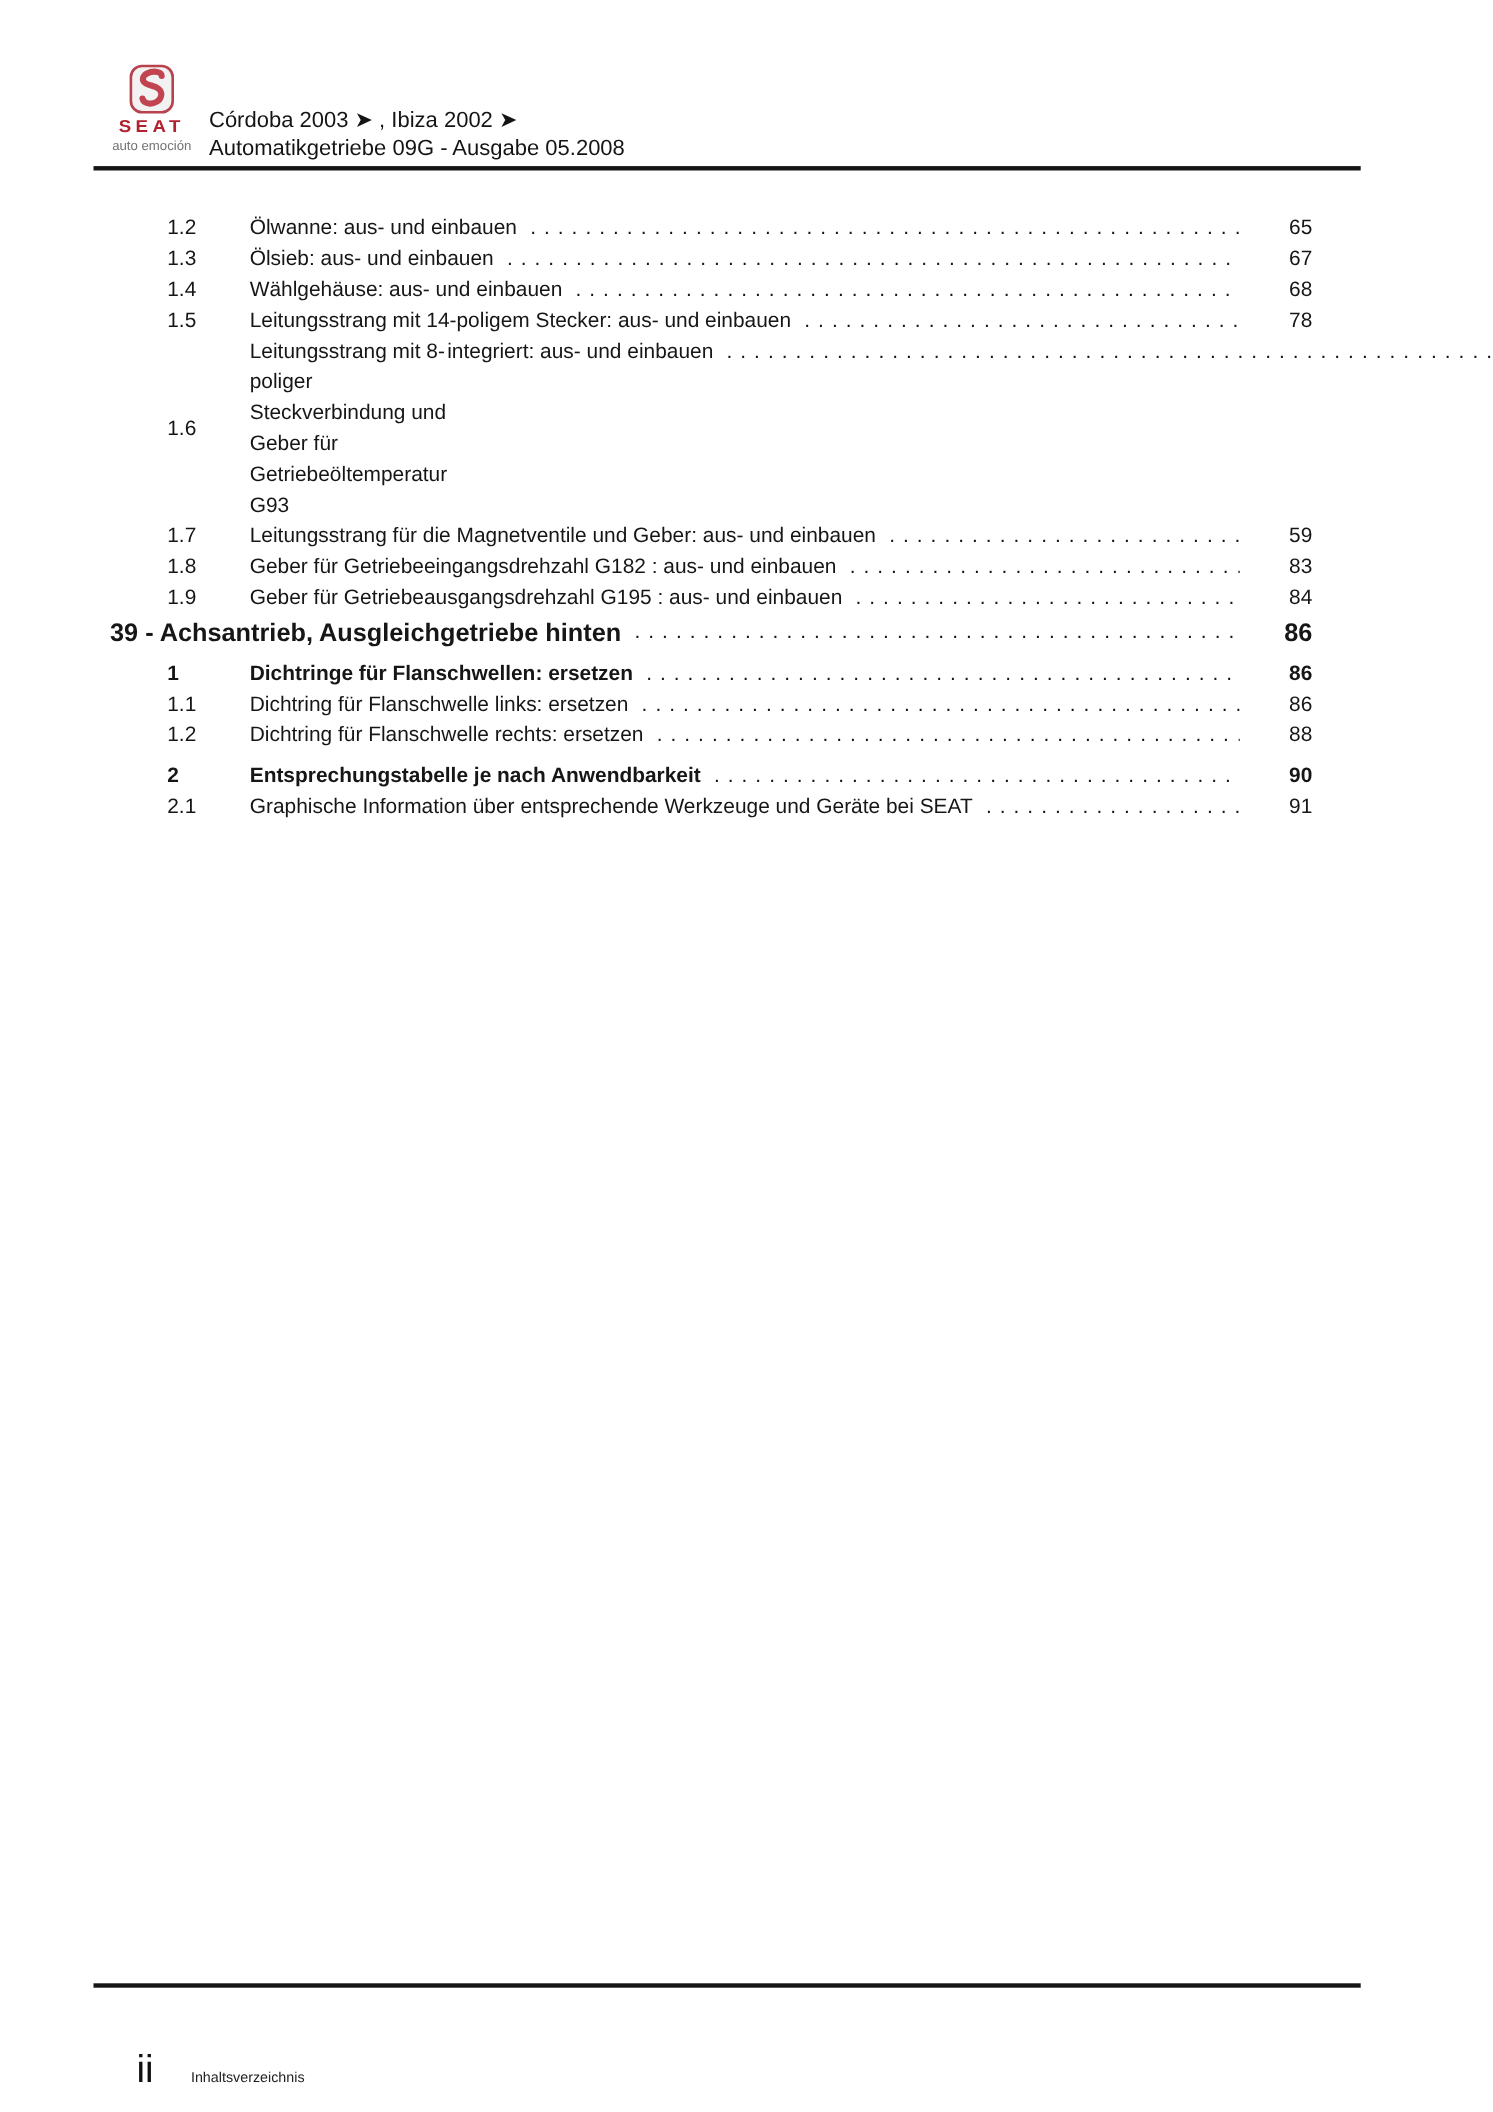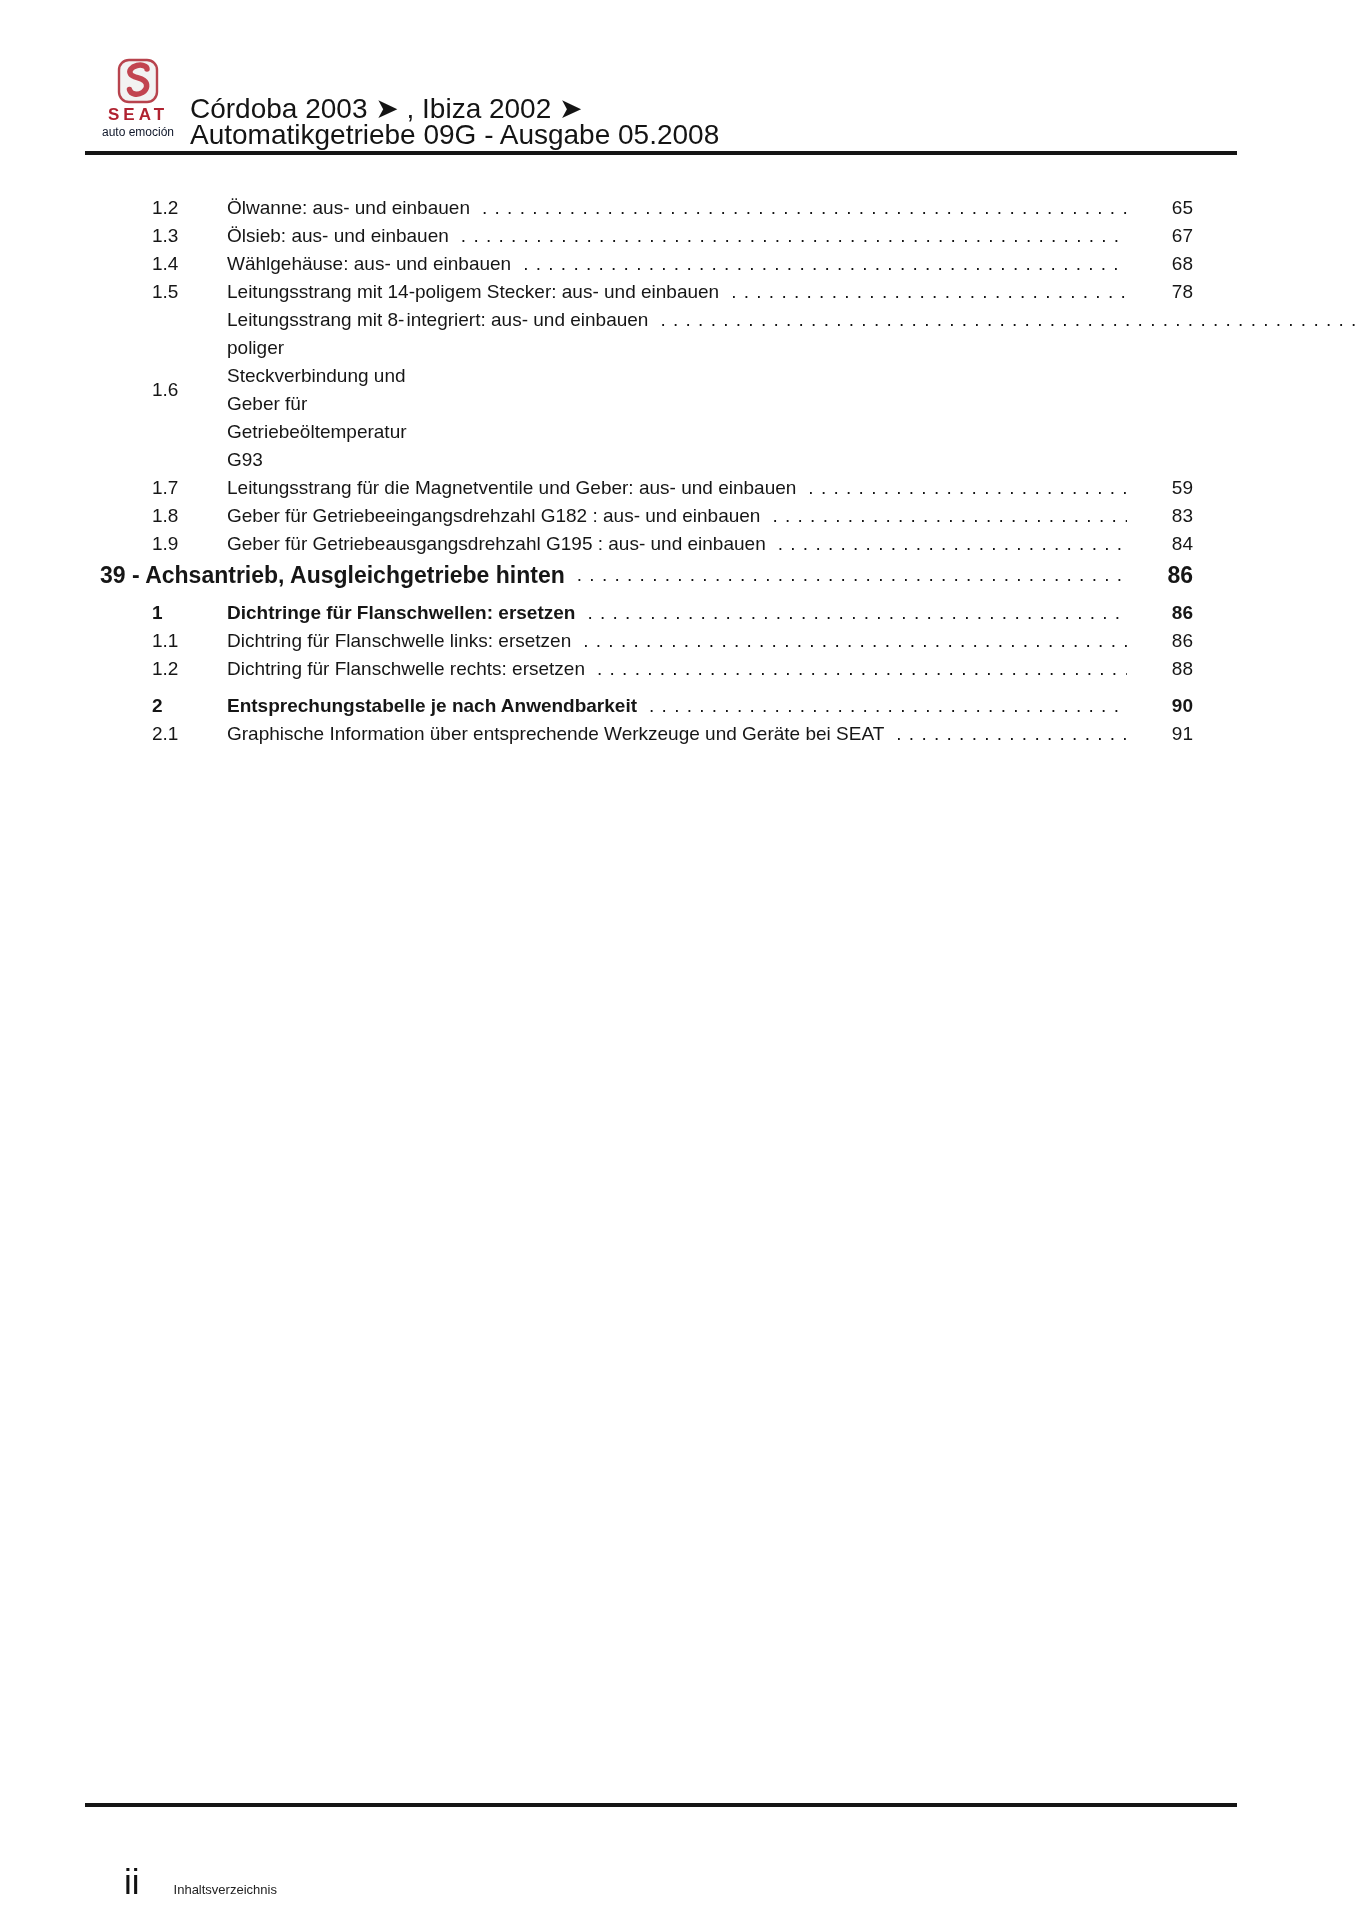--- a/index.html
+++ b/index.html
@@ -17,25 +17,25 @@
     position: absolute; left: 92px; top: 58px;
     width: 92px; text-align: center;
   }
   .brand svg { display: block; margin: 0 auto; }
   .brand-word {
     margin-top: 1px;
     font-size: 17px; font-weight: 700; letter-spacing: 4px;
     color: #b02230; transform: scaleY(0.92);
   }
   .brand-tag {
-    font-size: 12px; color: #0f172a; margin-top: 0px; white-space: nowrap;
+    font-size: 12px; color: #737373; margin-top: 0px; white-space: nowrap;
   }
   .header-titles {
     position: absolute; left: 190px; top: 96px;
-    font-size: 28px; line-height: 26px; color: #141414;
+    font-size: 20px; line-height: 26px; color: #141414;
   }
   .rule {
     position: absolute; left: 85px; width: 1152px; height: 4px;
     background: #151515;
   }
   .rule-top { top: 151px; }
   .rule-bottom { top: 1803px; }
 
   
   .toc {

